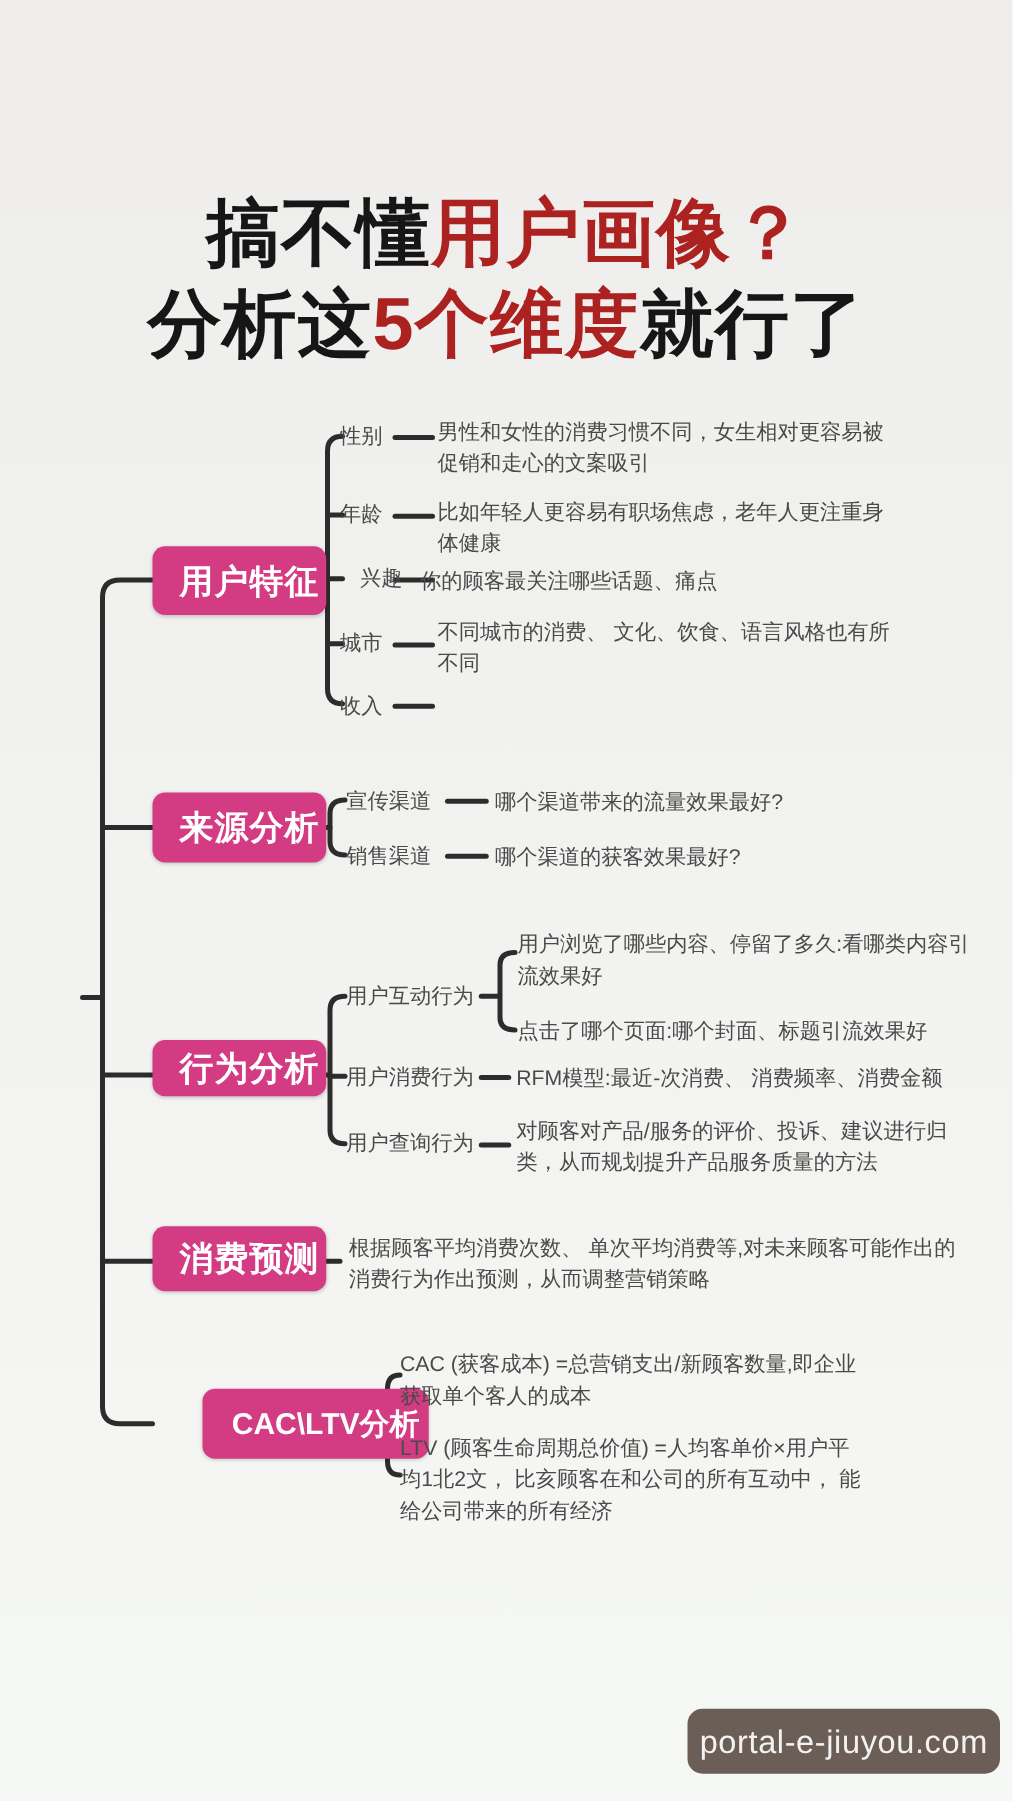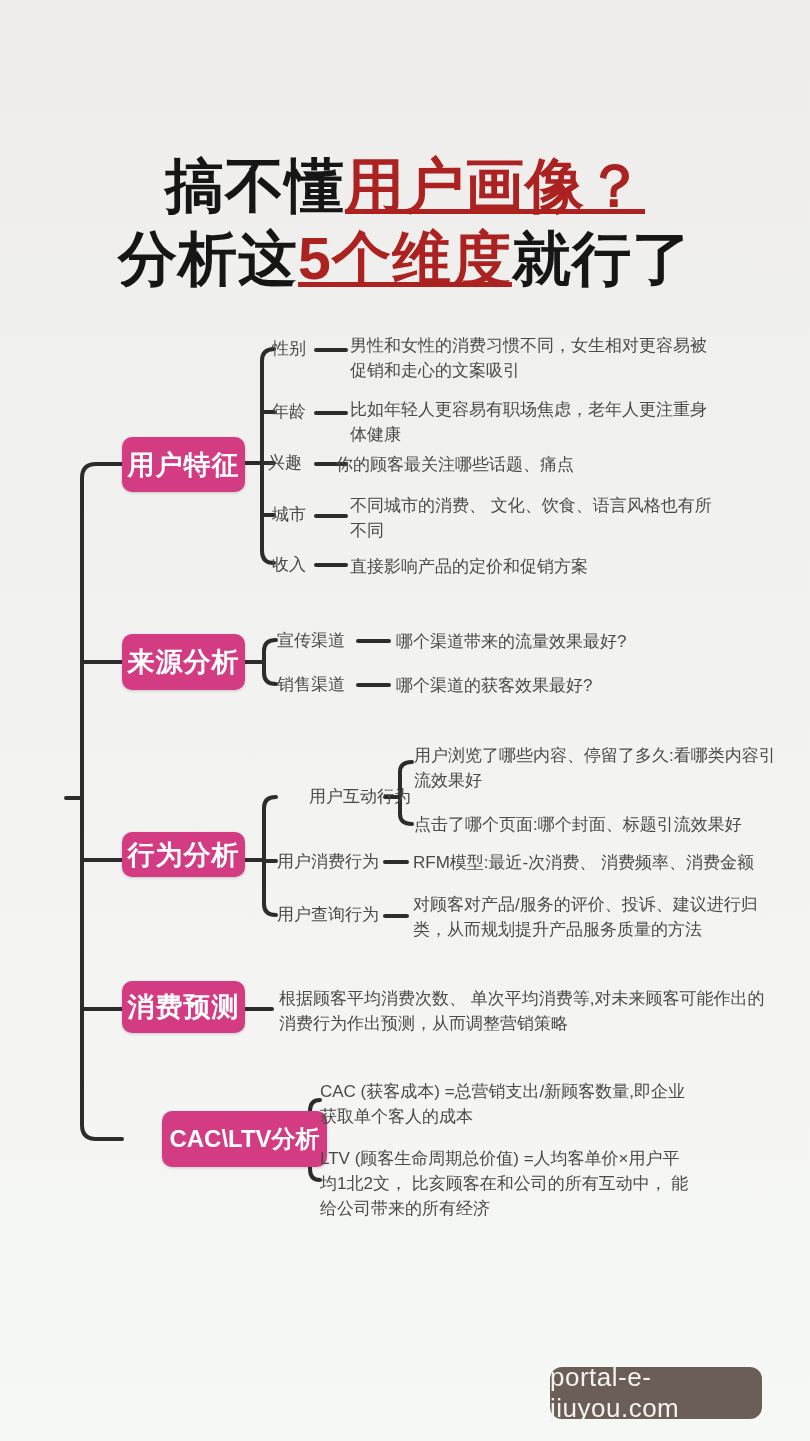--- a/index.html
+++ b/index.html
@@ -6,34 +6,35 @@
   .canvas{
     position:relative;width:810px;height:1441px;overflow:hidden;
     background:linear-gradient(var(--background-top,#eeedeb),var(--background-bottom,#f6f8f5));
     font-family:"Liberation Sans","DejaVu Sans",sans-serif;
   }
   .title{
     position:absolute;top:150px;left:0;width:100%;text-align:center;
     font-size:59px;line-height:73px;font-weight:800;letter-spacing:1px;
     color:var(--title-black,#161616);
   }
-  .t-red{color:var(--title-red,#ab2220);text-decoration:underline;}
+  .t-red{color:var(--title-red,#ab2220);}
   svg.lines{position:absolute;left:0;top:0;width:810px;height:1441px;}
   svg.lines path{fill:none;stroke:var(--line,#2c2c2c);stroke-width:4;stroke-linecap:round;stroke-linejoin:round;}
   .node{
     position:absolute;background:var(--node-bg,#d33c82);border-radius:10px;
     display:flex;align-items:center;justify-content:center;
     color:var(--node-text,#ffffff);font-weight:700;font-size:27px;letter-spacing:1px;
     box-shadow:0 1px 3px rgba(0,0,0,.18);
+    padding-left:16px;
   }
   .node.small{font-size:24px;letter-spacing:0;margin-left:40px;}
   .lbl{position:absolute;font-size:17px;line-height:24px;color:var(--text,#4a4a4a);white-space:nowrap;}
   .desc{position:absolute;font-size:17px;line-height:25px;color:var(--text,#4a4a4a);white-space:pre;}
   .wm{
-    position:absolute;left:550px;top:1367px;width:212px;height:52px;
+    position:absolute;left:550px;top:1367px;width:250px;height:52px;
     background:var(--watermark-bg,#6b5e57);border-radius:12px;
     display:flex;align-items:center;justify-content:center;
     color:#f4f2f0;font-size:26px;letter-spacing:.5px;
   }
 </style>
 </head>
 <body>
 
 <div class="canvas">
 
@@ -84,34 +85,33 @@
   <div class="node" style="left:122px;top:832px;width:123px;height:45px;">行为分析</div>
   <div class="node" style="left:122px;top:981px;width:123px;height:52px;">消费预测</div>
   <div class="node small" style="left:122px;top:1111px;width:165px;height:56px;">CAC\LTV分析</div>
 
   <div class="lbl" style="left:272px;top:337px;">性别</div>
   <div class="desc" style="left:350px;top:333px;">男性和女性的消费习惯不同，女生相对更容易被
 促销和走心的文案吸引</div>
   <div class="lbl" style="left:272px;top:400px;">年龄</div>
   <div class="desc" style="left:350px;top:397px;">比如年轻人更容易有职场焦虑，老年人更注重身
 体健康</div>
-  <div class="lbl" style="left:268px;top:451px;text-align:center;">兴趣</div>
+  <div class="lbl" style="left:288px;top:451px;text-align:center;">兴趣</div>
   <div class="desc" style="left:336px;top:452px;">你的顾客最关注哪些话题、痛点</div>
   <div class="lbl" style="left:272px;top:503px;">城市</div>
   <div class="desc" style="left:350px;top:493px;">不同城市的消费、 文化、饮食、语言风格也有所
 不同</div>
   <div class="lbl" style="left:272px;top:553px;">收入</div>
-  <div class="desc" style="left:350px;top:554px;">直接影响产品的定价和促销方案</div>
 
   <div class="lbl" style="left:277px;top:629px;">宣传渠道</div>
   <div class="desc" style="left:396px;top:629px;">哪个渠道带来的流量效果最好?</div>
   <div class="lbl" style="left:277px;top:673px;">销售渠道</div>
   <div class="desc" style="left:396px;top:673px;">哪个渠道的获客效果最好?</div>
 
-  <div class="lbl" style="left:277px;top:785px;margin-left:32px;">用户互动行为</div>
+  <div class="lbl" style="left:277px;top:785px;">用户互动行为</div>
   <div class="desc" style="left:414px;top:743px;">用户浏览了哪些内容、停留了多久:看哪类内容引
 流效果好</div>
   <div class="desc" style="left:414px;top:812px;">点击了哪个页面:哪个封面、标题引流效果好</div>
   <div class="lbl" style="left:277px;top:850px;">用户消费行为</div>
   <div class="desc" style="left:413px;top:850px;">RFM模型:最近-次消费、 消费频率、消费金额</div>
   <div class="lbl" style="left:277px;top:903px;">用户查询行为</div>
   <div class="desc" style="left:413px;top:892px;">对顾客对产品/服务的评价、投诉、建议进行归
 类，从而规划提升产品服务质量的方法</div>
 
   <div class="desc" style="left:279px;top:986px;">根据顾客平均消费次数、 单次平均消费等,对未来顾客可能作出的

